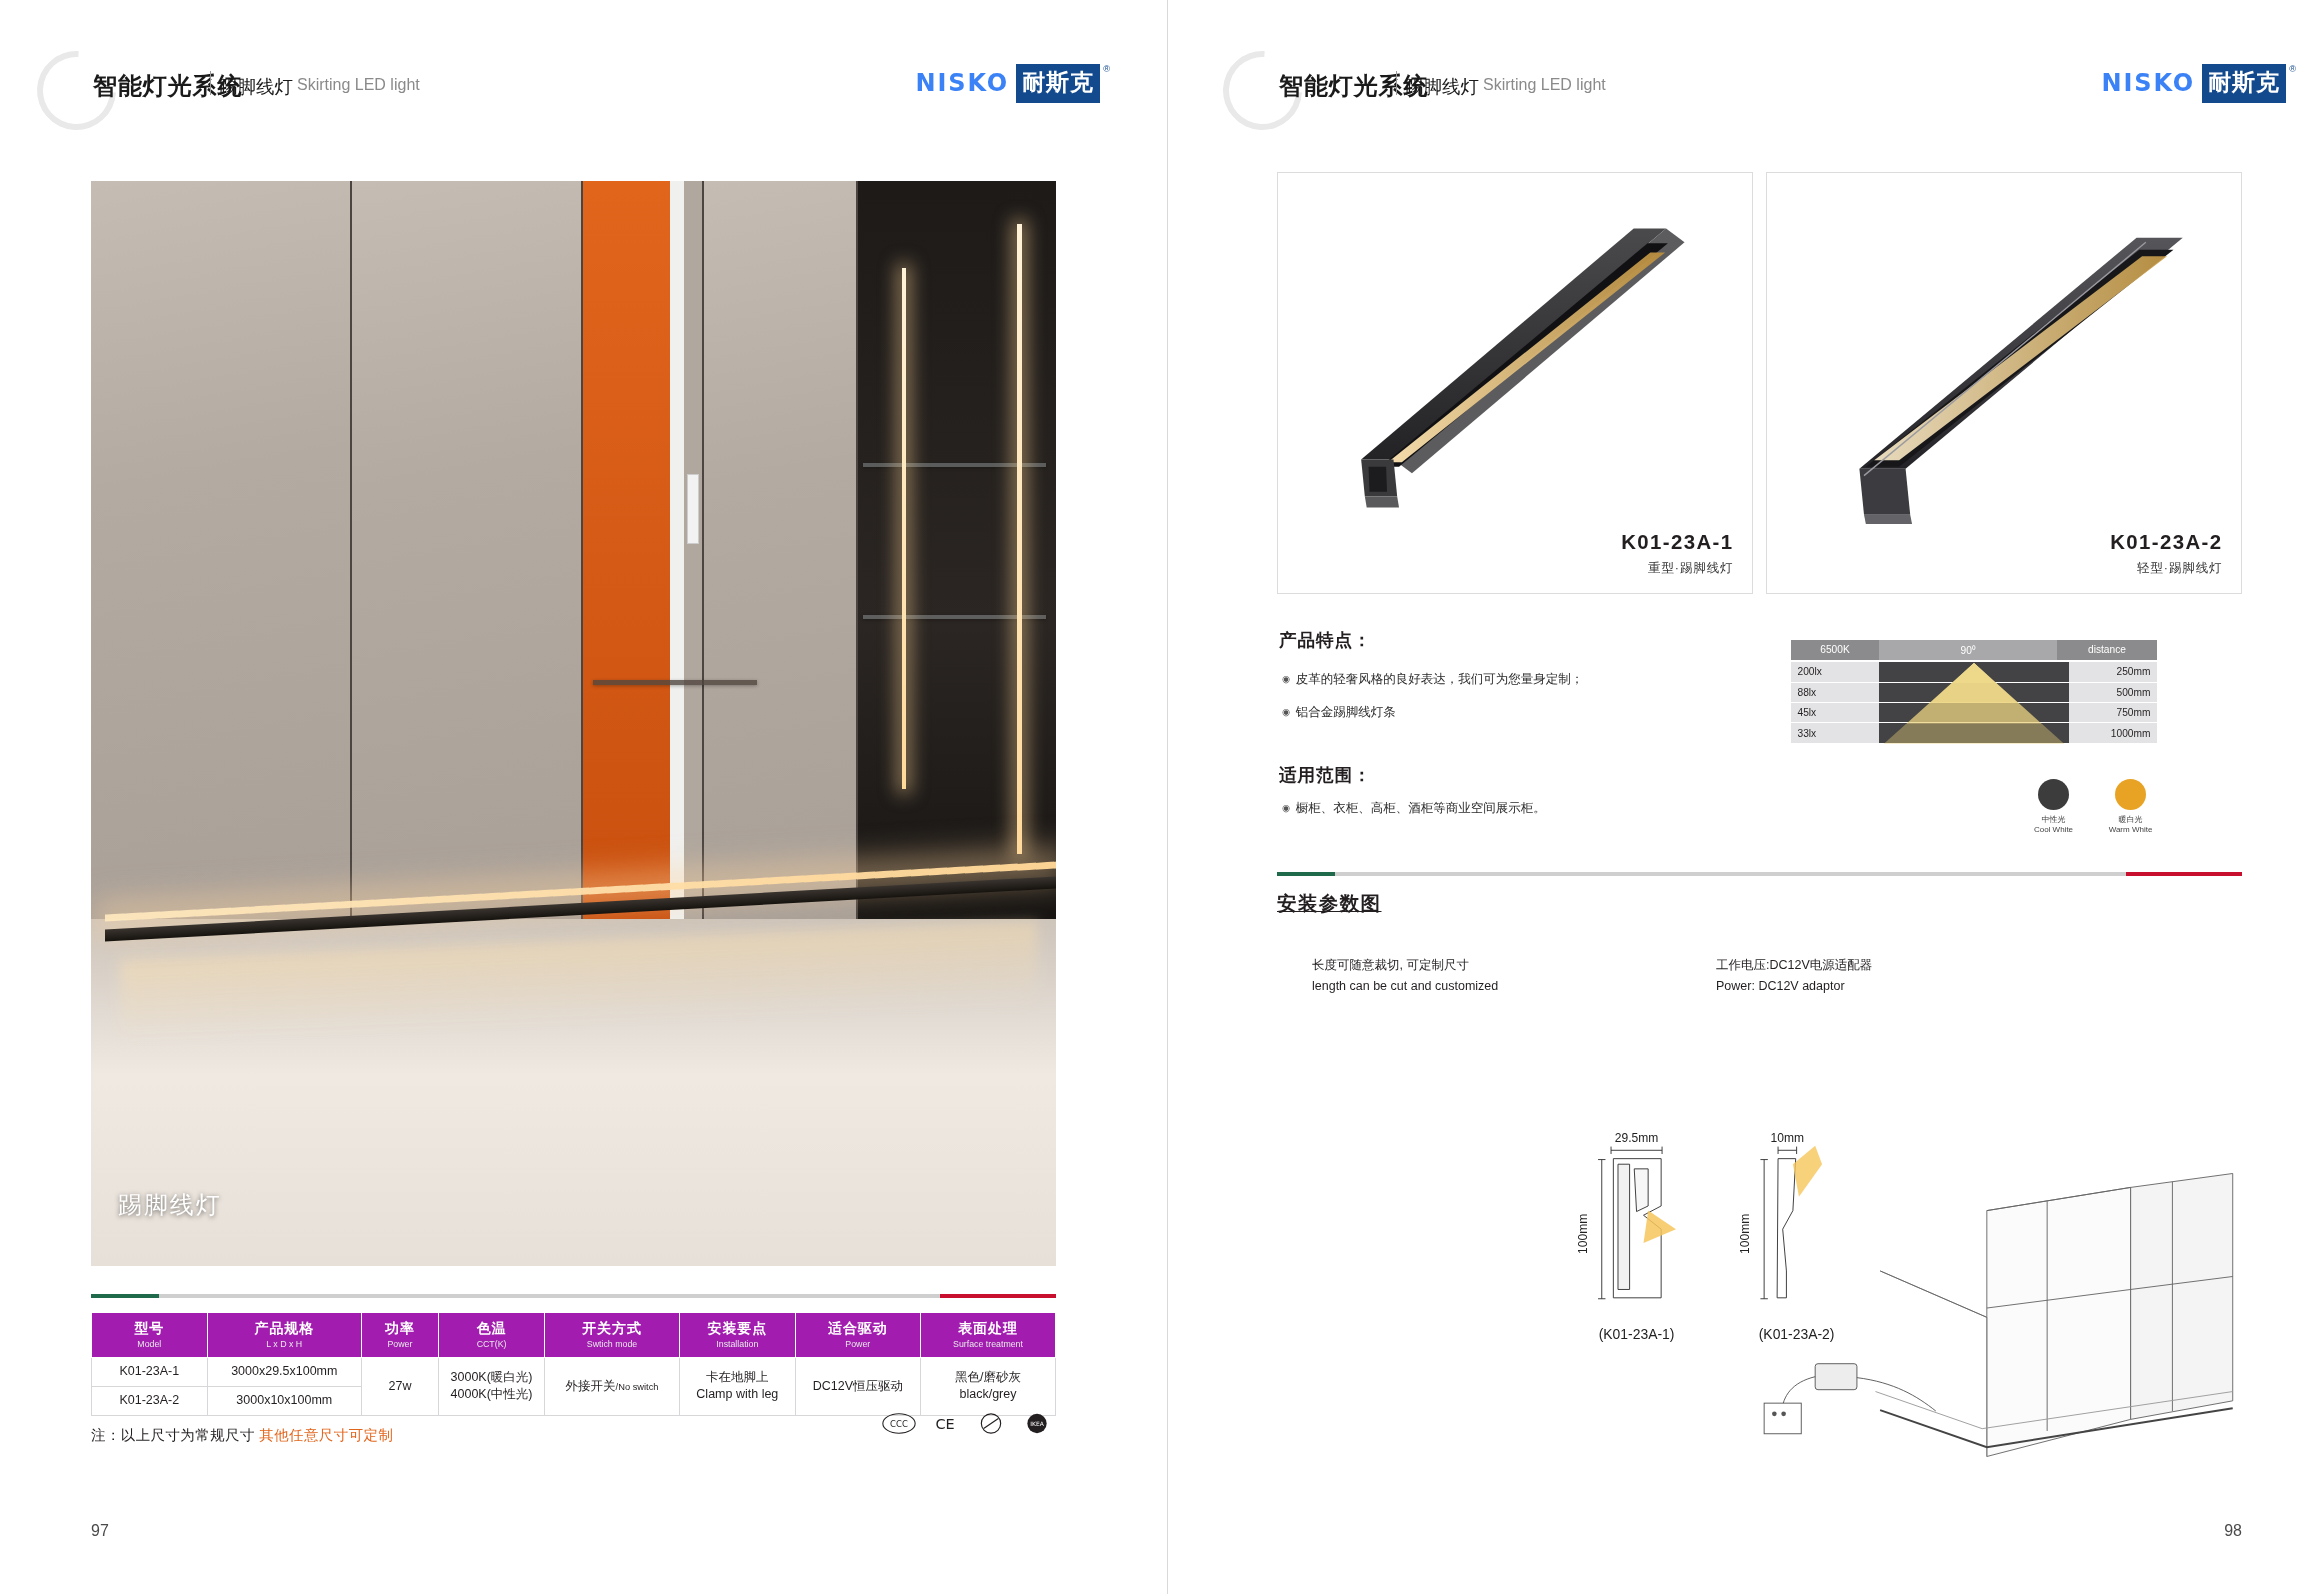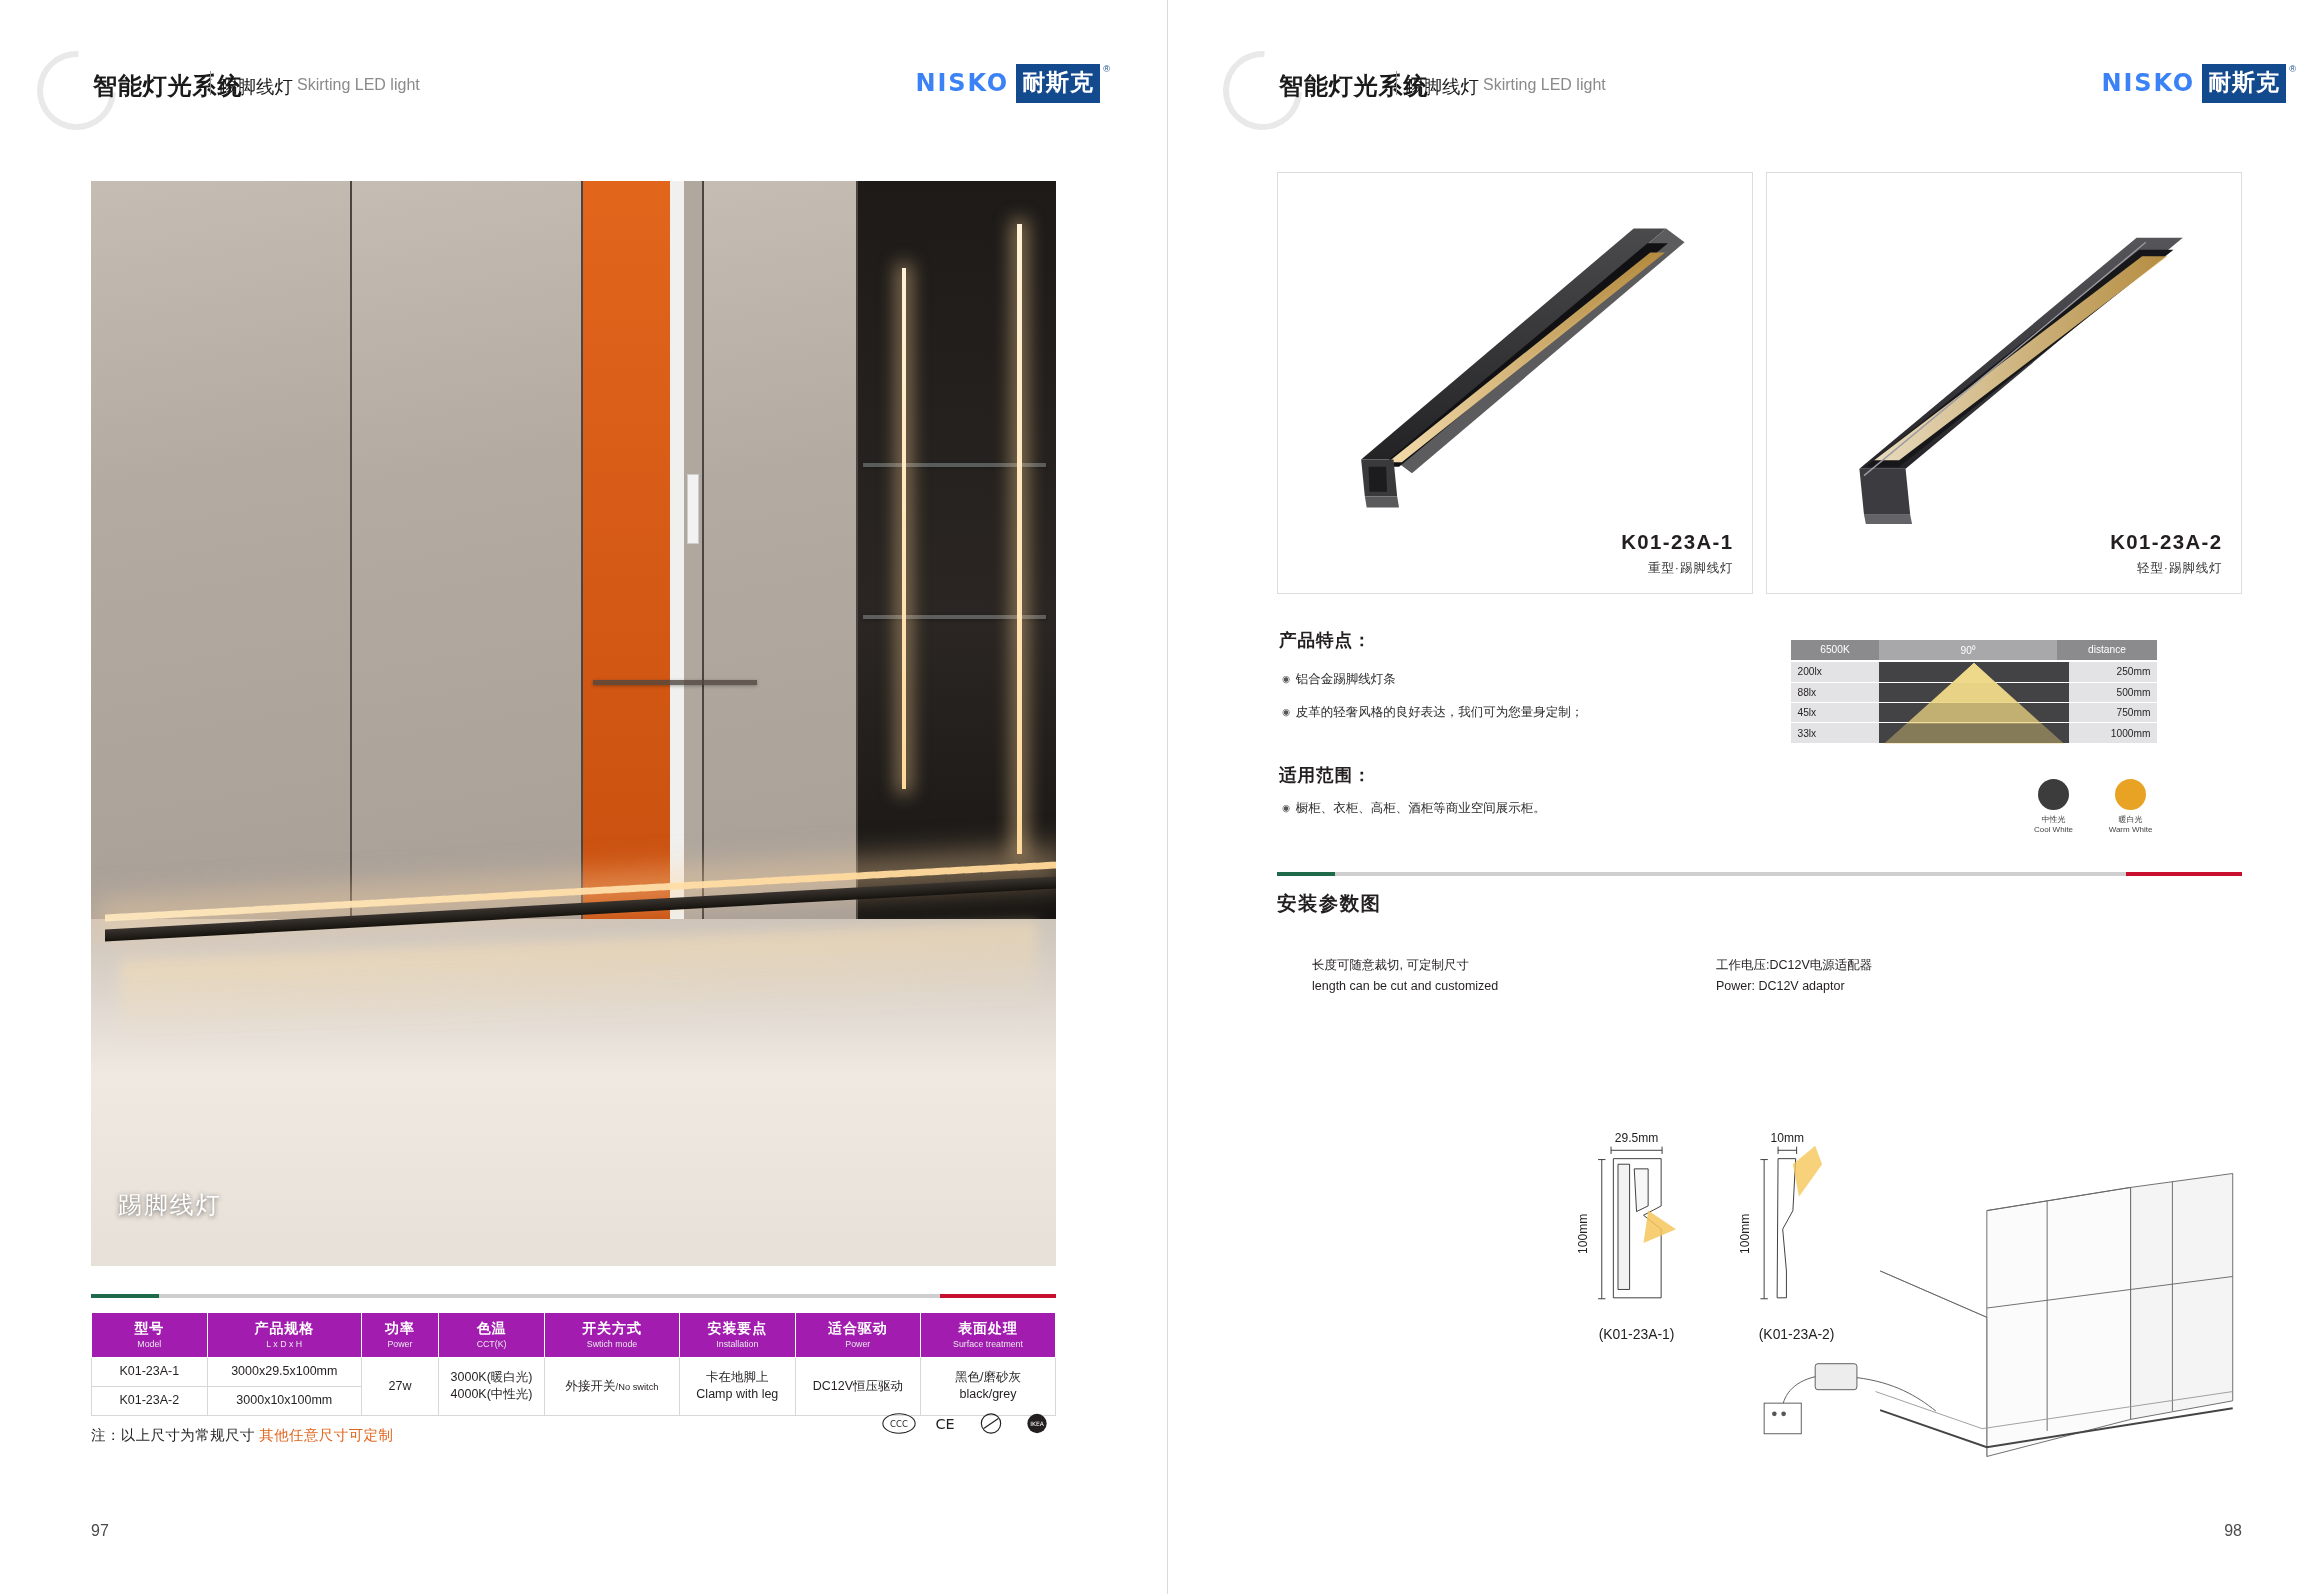--- a/index.html
+++ b/index.html
@@ -429,22 +429,22 @@
             <path d="M820,150 L210,655" stroke="#9a9aa0" stroke-width="3" fill="none"></path>
           </svg>
         </div>
         <div class="label">K01-23A-2</div>
         <div class="sublabel">轻型·踢脚线灯</div>
       </div>
     </div>
 
     <div class="feat-title">产品特点：</div>
     <ul class="feat-list">
+      <li>皮革的轻奢风格的良好表达，我们可为您量身定制；</li>
       <li>铝合金踢脚线灯条</li>
-      <li>皮革的轻奢风格的良好表达，我们可为您量身定制；</li>
     </ul>
 
     <div class="range-title">适用范围：</div>
     <ul class="range-list">
       <li>橱柜、衣柜、高柜、酒柜等商业空间展示柜。</li>
     </ul>
 
     <div class="beam" style="left:605px; top:640px;">
       <div class="beam-head">
         <div class="cct">6500K</div>
@@ -488,21 +488,21 @@
         <span class="en">Cool White</span>
       </div>
       <div class="cct-ic">
         <div class="dot" style="background:#e8a324"></div>
         <span class="cn">暖白光</span>
         <span class="en">Warm White</span>
       </div>
     </div>
 
     <div class="rule2" style="left:91px;"></div>
-    <div class="install-title" style="left:91px;">安装参数图</div>
+    <div class="install-title" style="left:91px;text-decoration:underline;">安装参数图</div>
 
     <div class="ins-note-1" style="left:126px;">
       <div>长度可随意裁切, 可定制尺寸</div>
       <div>length can be cut and customized</div>
     </div>
     <div class="ins-note-2" style="left:530px;">
       <div>工作电压:DC12V电源适配器</div>
       <div>Power: DC12V adaptor</div>
     </div>
 

